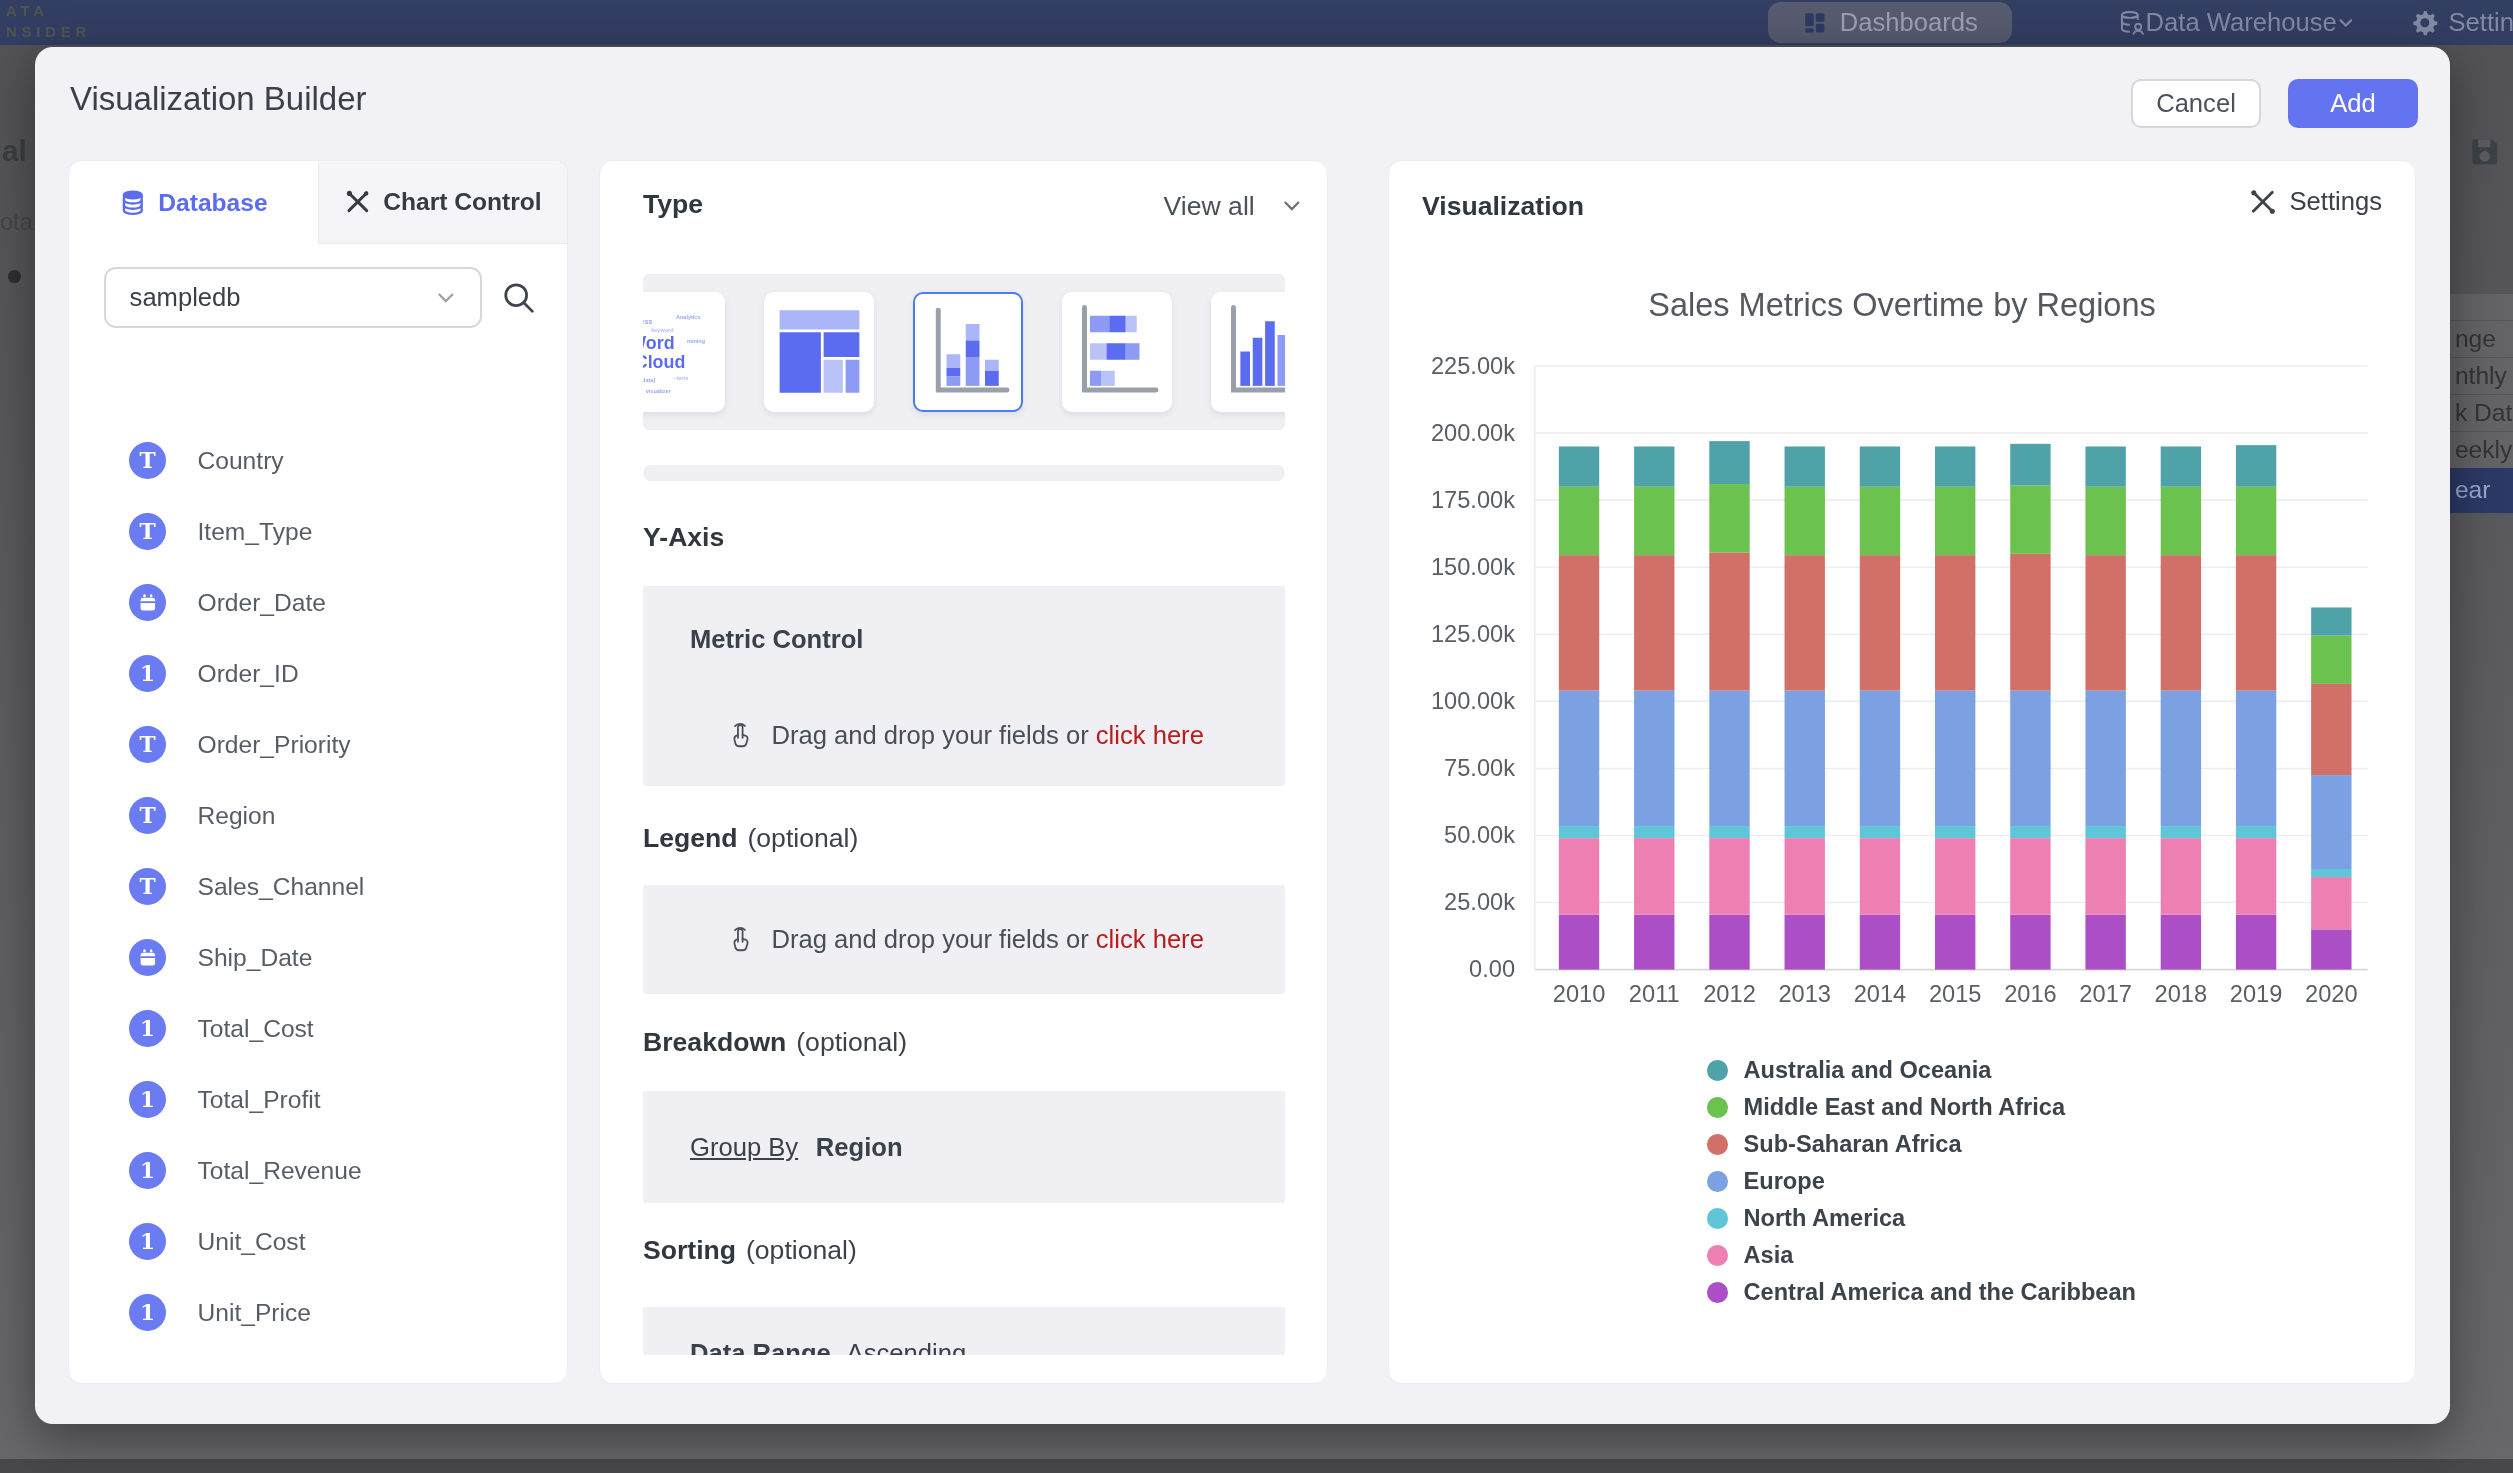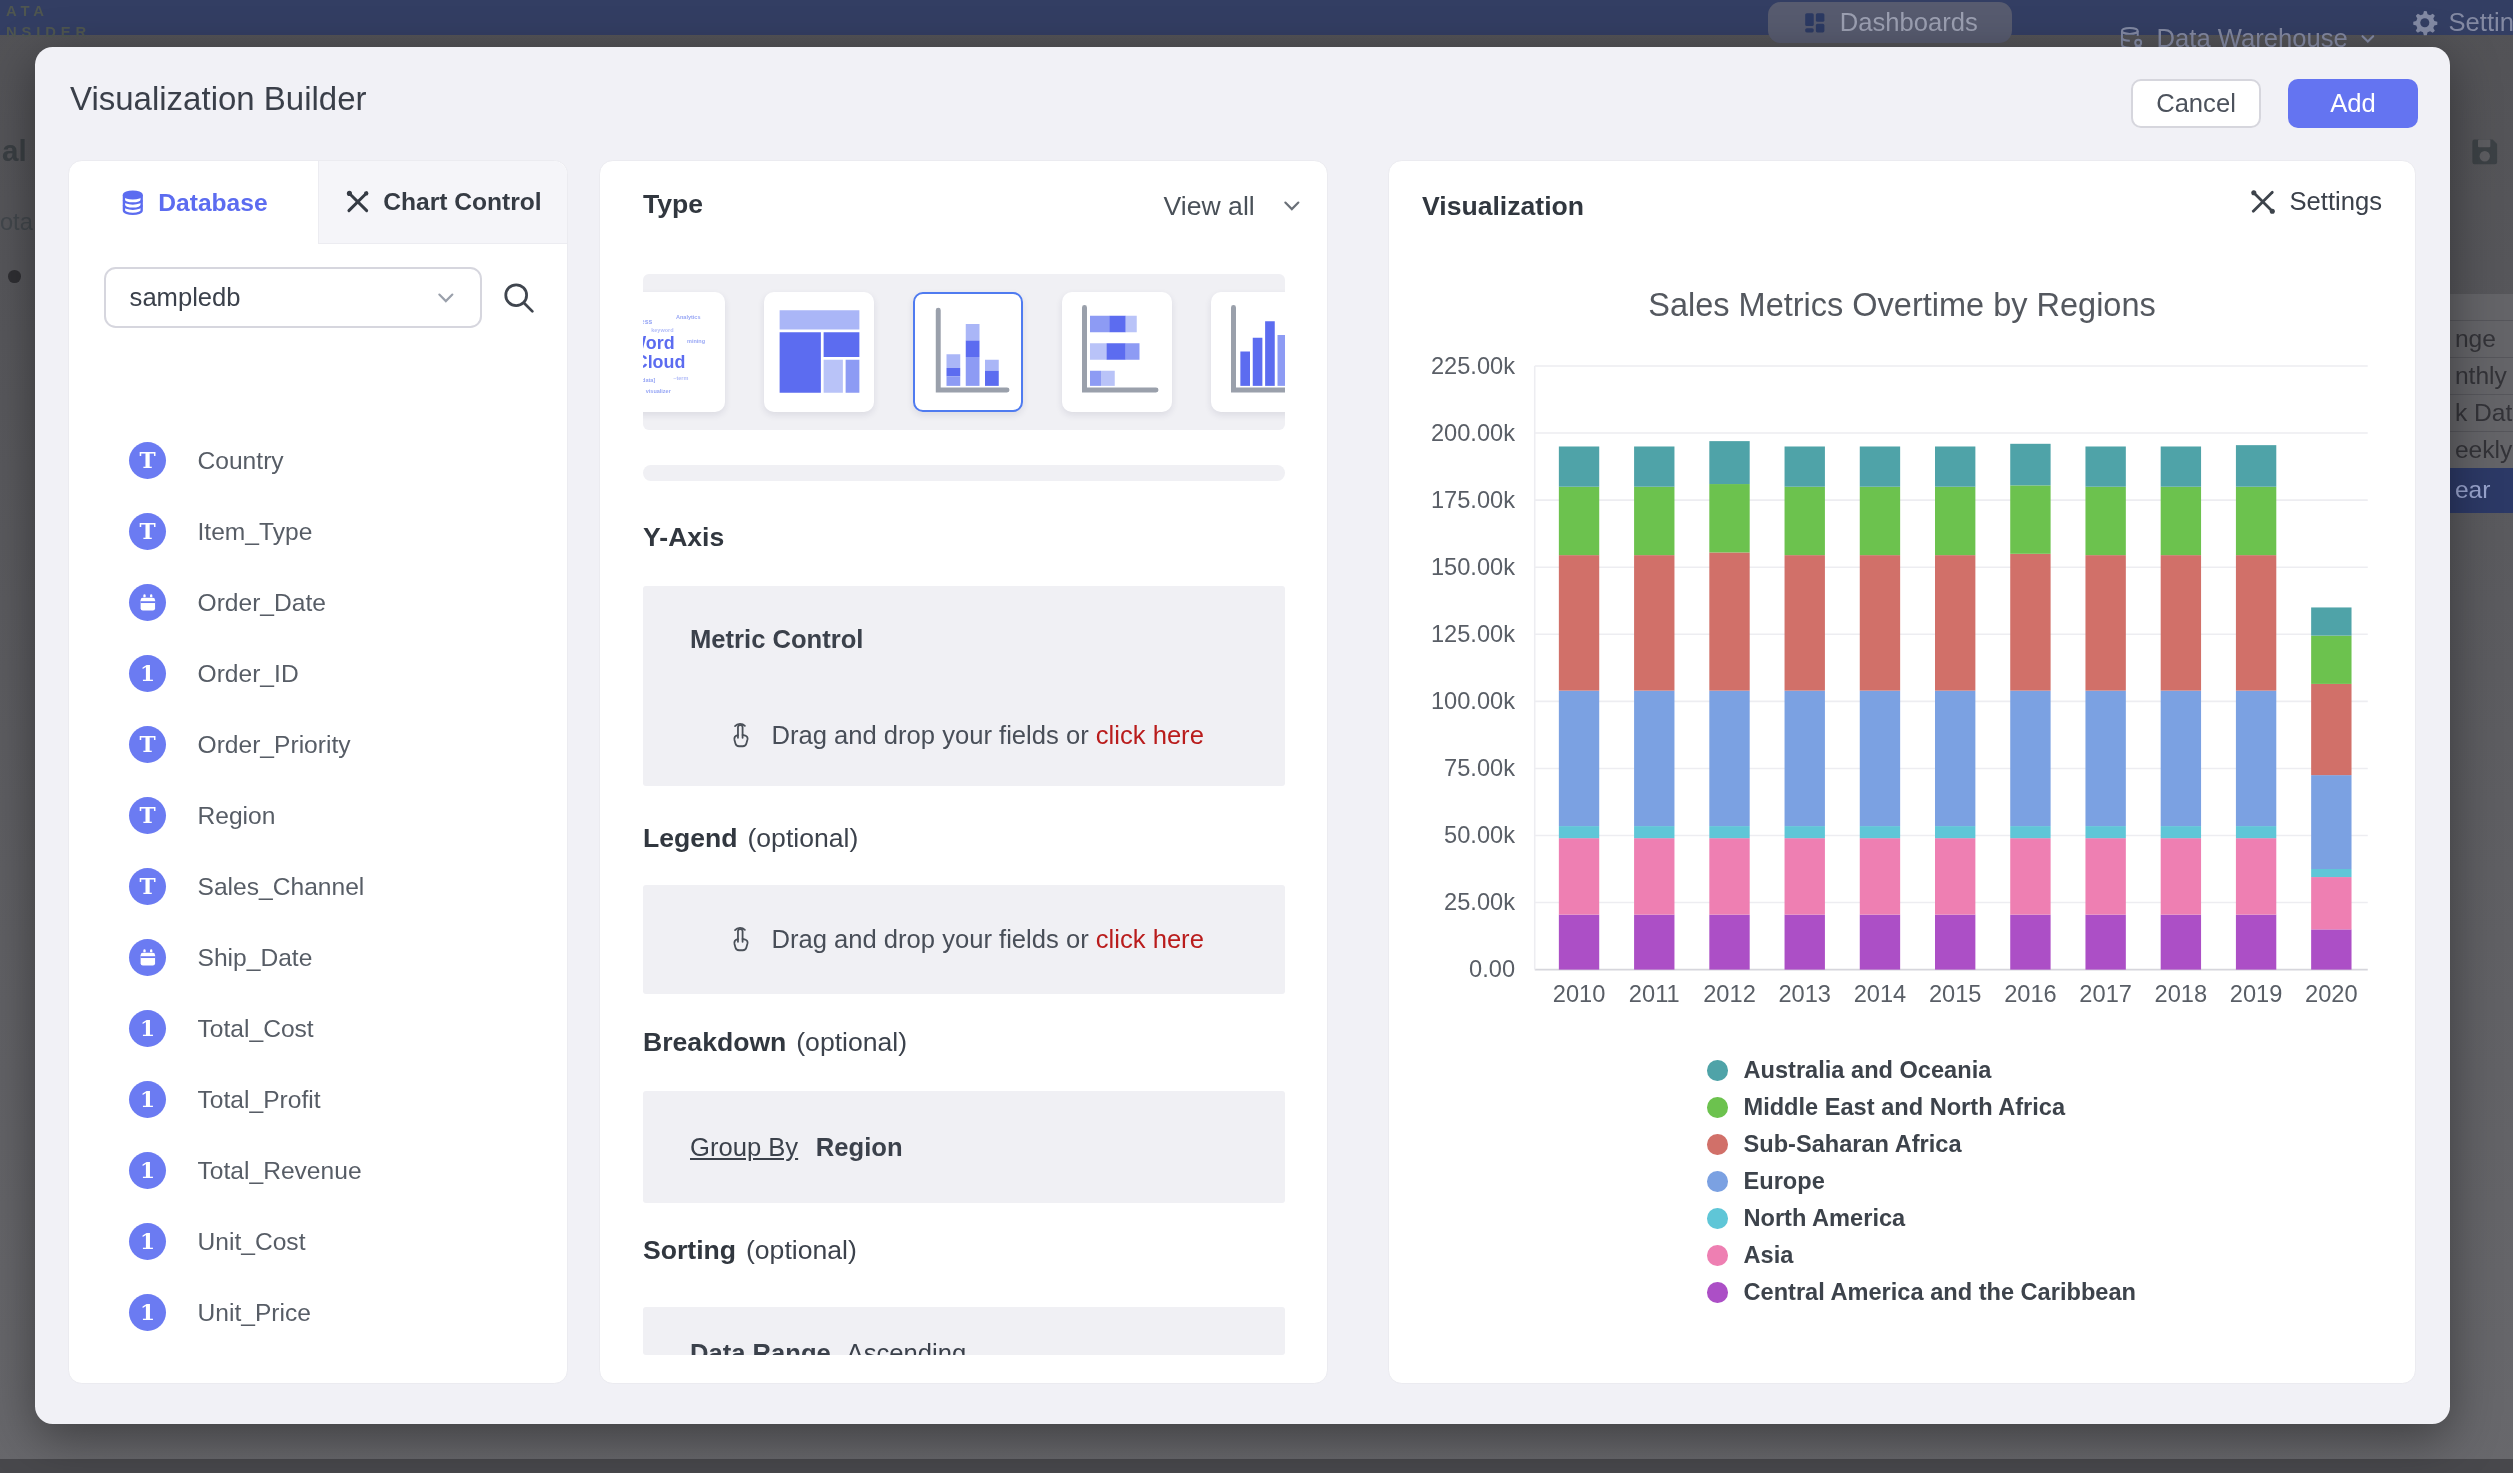--- a/index.html
+++ b/index.html
@@ -1,27 +1,27 @@
 <!DOCTYPE html>
 <html><head>
 <meta charset="utf-8">
 <style>
   * { margin:0; padding:0; box-sizing:border-box; }
   html,body { width:2514px; height:1474px; overflow:hidden; }
   body { font-family:"Liberation Sans", sans-serif; position:relative;
          background:linear-gradient(#525256,#68686c); }
 
   
-  .nav { position:absolute; left:0; top:0; width:2514px; height:35px; background:#333e63; }
+  .nav { position:absolute; left:0; top:0; width:2514px; height:45px; background:#333e63; }
   .nav-logo { position:absolute; left:5.9px; top:1px; font-size:14.8px; font-weight:bold;
               letter-spacing:4.9px; color:#4f5650; line-height:20.7px; }
   .nav-pill { position:absolute; left:1768px; top:2px; width:244px; height:41px; border-radius:12.8px;
               background:#575b6f; display:flex; align-items:center; justify-content:center; gap:11.8px; }
   .nav-pill .lbl { font-size:25.6px; color:#9ca0b2; font-weight:500; }
-  .nav-dw { position:absolute; left:2118px; top:16px; height:45px; display:flex; align-items:center; gap:11px; }
+  .nav-dw { position:absolute; left:2118px; top:0; height:45px; display:flex; align-items:center; gap:0; }
   .nav-dw .lbl, .nav-set .lbl { font-size:25.6px; color:#8389a2; }
   .nav-set { position:absolute; left:2411px; top:0; height:45px; display:flex; align-items:center; gap:9.9px; white-space:nowrap; }
   .bg-frag1 { position:absolute; left:2px; top:134px; font-size:29.6px; font-weight:bold; color:#3a3f43; }
   .bg-frag2 { position:absolute; left:0px; top:209px; font-size:23.6px; color:#42474c; }
   .bg-dot  { position:absolute; left:7.9px; top:270px; width:12.8px; height:12.8px; border-radius:50%; background:#2f2f33; }
   .bg-save { position:absolute; left:2469px; top:136px; }
   .bg-menu { position:absolute; left:2450px; top:294px; width:64px; }
   .bg-menu-head { height:25.6px; background:#646468; }
   .bg-menu-row { height:37px; background:#646468; border-top:1px solid #56565b; font-size:24.6px;
                  color:#333338; display:flex; align-items:center; padding-left:4.9px; overflow:hidden; white-space:nowrap; }

